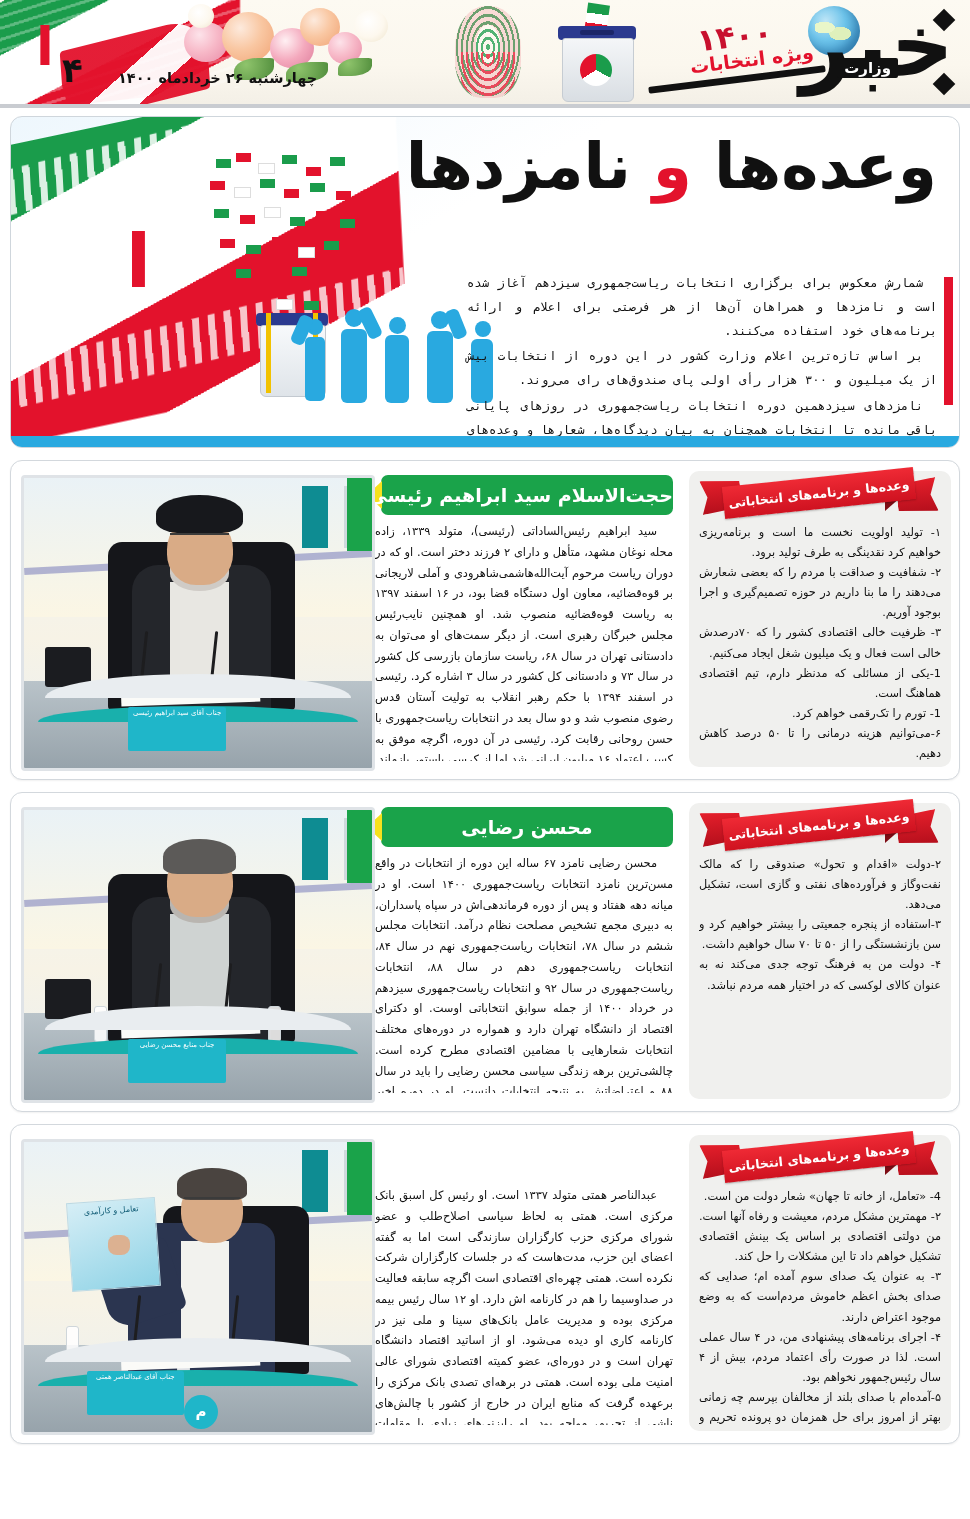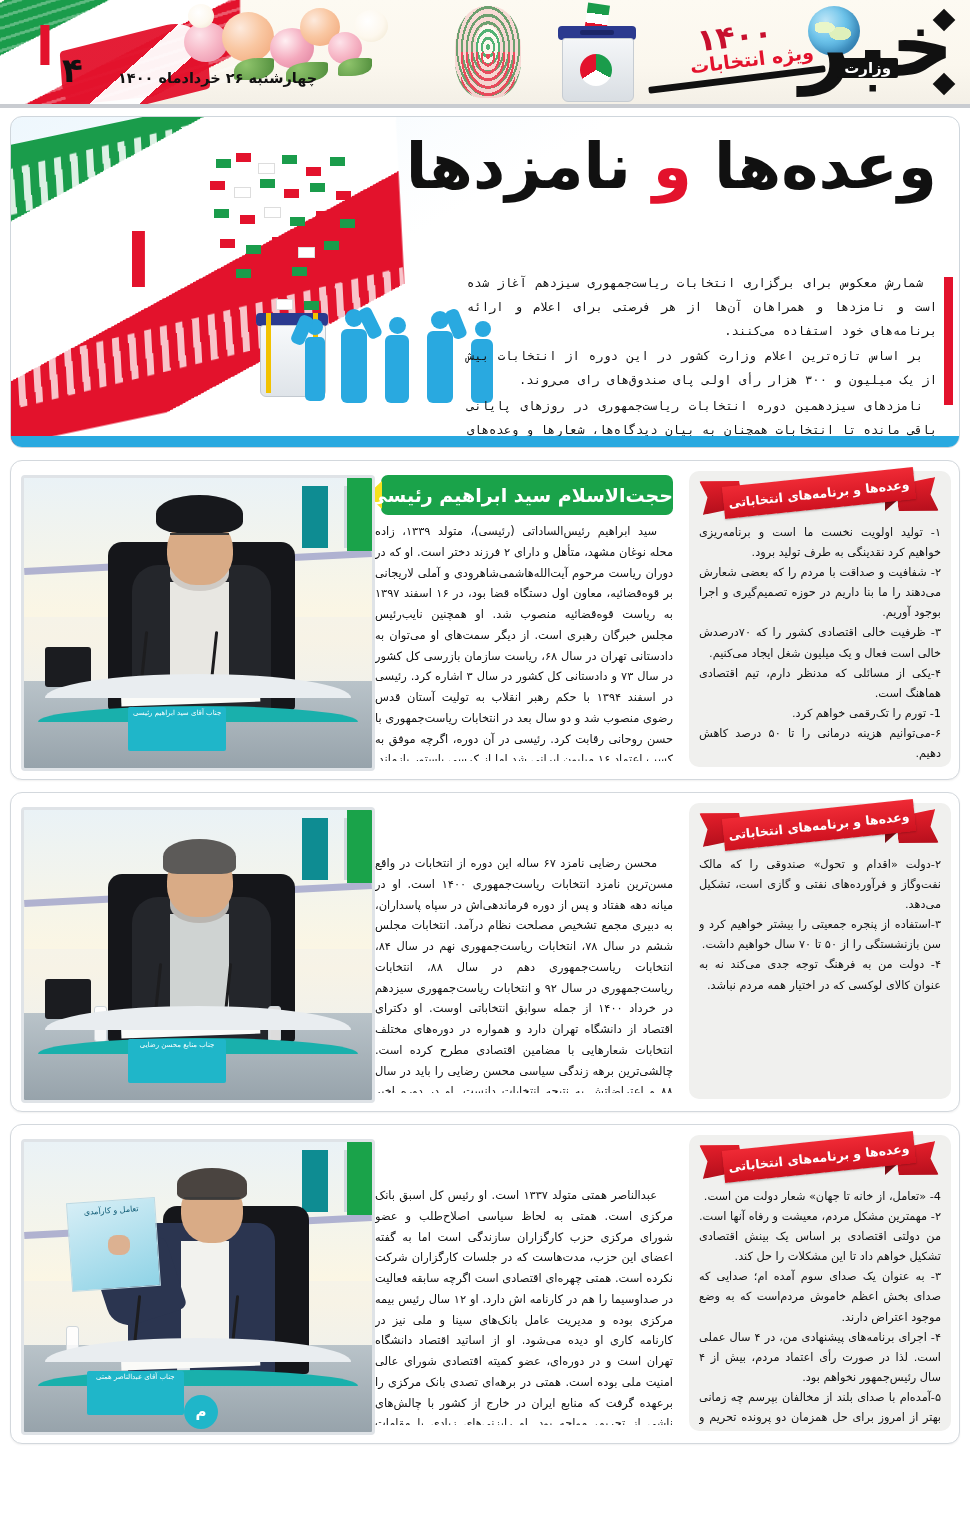--- a/index.html
+++ b/index.html
@@ -386,21 +386,21 @@
         <div class="tailR"></div>
       <div class="notchL"></div>
         <div class="notchR"></div>
       <div class="band"></div>
       <div class="rlabel">وعده‌ها و برنامه‌های انتخاباتی</div>
     </div>
     <div class="promises">
       <p>۱- تولید اولویت نخست ما است و برنامه‌ریزی خواهیم کرد نقدینگی به طرف تولید برود.</p>
       <p>۲- شفافیت و صداقت با مردم را که بعضی شعارش می‌دهند را ما بنا داریم در حوزه تصمیم‌گیری و اجرا بوجود آوریم.</p>
       <p>۳- ظرفیت خالی اقتصادی کشور را که ۷۰درصدش خالی است فعال و یک میلیون شغل ایجاد می‌کنیم.</p>
-      <p>۴-یکی از مسائلی که مدنظر دارم، تیم اقتصادی هماهنگ است.</p>
+      <p>1-یکی از مسائلی که مدنظر دارم، تیم اقتصادی هماهنگ است.</p>
       <p>1- تورم را تک‌رقمی خواهم کرد.</p>
       <p>۶-می‌توانیم هزینه درمانی را تا ۵۰ درصد کاهش دهیم.</p>
     </div>
   </div>
 
   <div class="namebar">
     <div class="arrow"></div>
     <div class="nb-text">حجت‌الاسلام سید ابراهیم رئیسی</div>
   </div>
 
@@ -442,20 +442,24 @@
       <div class="band"></div>
       <div class="rlabel">وعده‌ها و برنامه‌های انتخاباتی</div>
     </div>
     <div class="promises">
       <p>۲-دولت «اقدام و تحول» صندوقی را که مالک نفت‌وگاز و فرآورده‌های نفتی و گازی است، تشکیل می‌دهد.</p>
       <p>۳-استفاده از پنجره جمعیتی را بیشتر خواهیم کرد و سن بازنشستگی را از ۵۰ تا ۷۰ سال خواهیم داشت.</p>
       <p>۴- دولت من به فرهنگ توجه جدی می‌کند نه به عنوان کالای لوکسی که در اختیار همه مردم نباشد.</p>
     </div>
   </div>
 
+  <div class="namebar">
+    <div class="arrow"></div>
+    <div class="nb-text">محسن رضایی</div>
+  </div>
 
   <div class="bio">
     <p>محسن رضایی نامزد ۶۷ ساله این دوره از انتخابات در واقع مسن‌ترین نامزد انتخابات ریاست‌جمهوری ۱۴۰۰ است. او در میانه دهه هفتاد و پس از دوره فرماندهی‌اش در سپاه پاسداران، به دبیری مجمع تشخیص مصلحت نظام درآمد. انتخابات مجلس ششم در سال ۷۸، انتخابات ریاست‌جمهوری نهم در سال ۸۴، انتخابات ریاست‌جمهوری دهم در سال ۸۸، انتخابات ریاست‌جمهوری در سال ۹۲ و انتخابات ریاست‌جمهوری سیزدهم در خرداد ۱۴۰۰ از جمله سوابق انتخاباتی اوست. او دکترای اقتصاد از دانشگاه تهران دارد و همواره در دوره‌های مختلف انتخابات شعارهایی با مضامین اقتصادی مطرح کرده است. چالشی‌ترین برهه زندگی سیاسی محسن رضایی را باید در سال ۸۸ و اعتراضاتش به نتیجه انتخابات دانست. او در دوره اخیر انتخابات هم همراه با وعده‌های اقتصادی متنوع از جمله حل معضل بورس، ایجاد اشتغال و تحقق درآمد سرانه سالانه ۵۰ هزار دلاری برای هر ایرانی، پا به میدان رقابت‌ها گذاشته است.</p>
   </div>
 
   <div class="photo">
     <div class="ph-wall"></div>
       <div class="ph-stripe"></div>
     <div class="ph-panelteal"></div>
       <div class="ph-panelteal2"></div>

